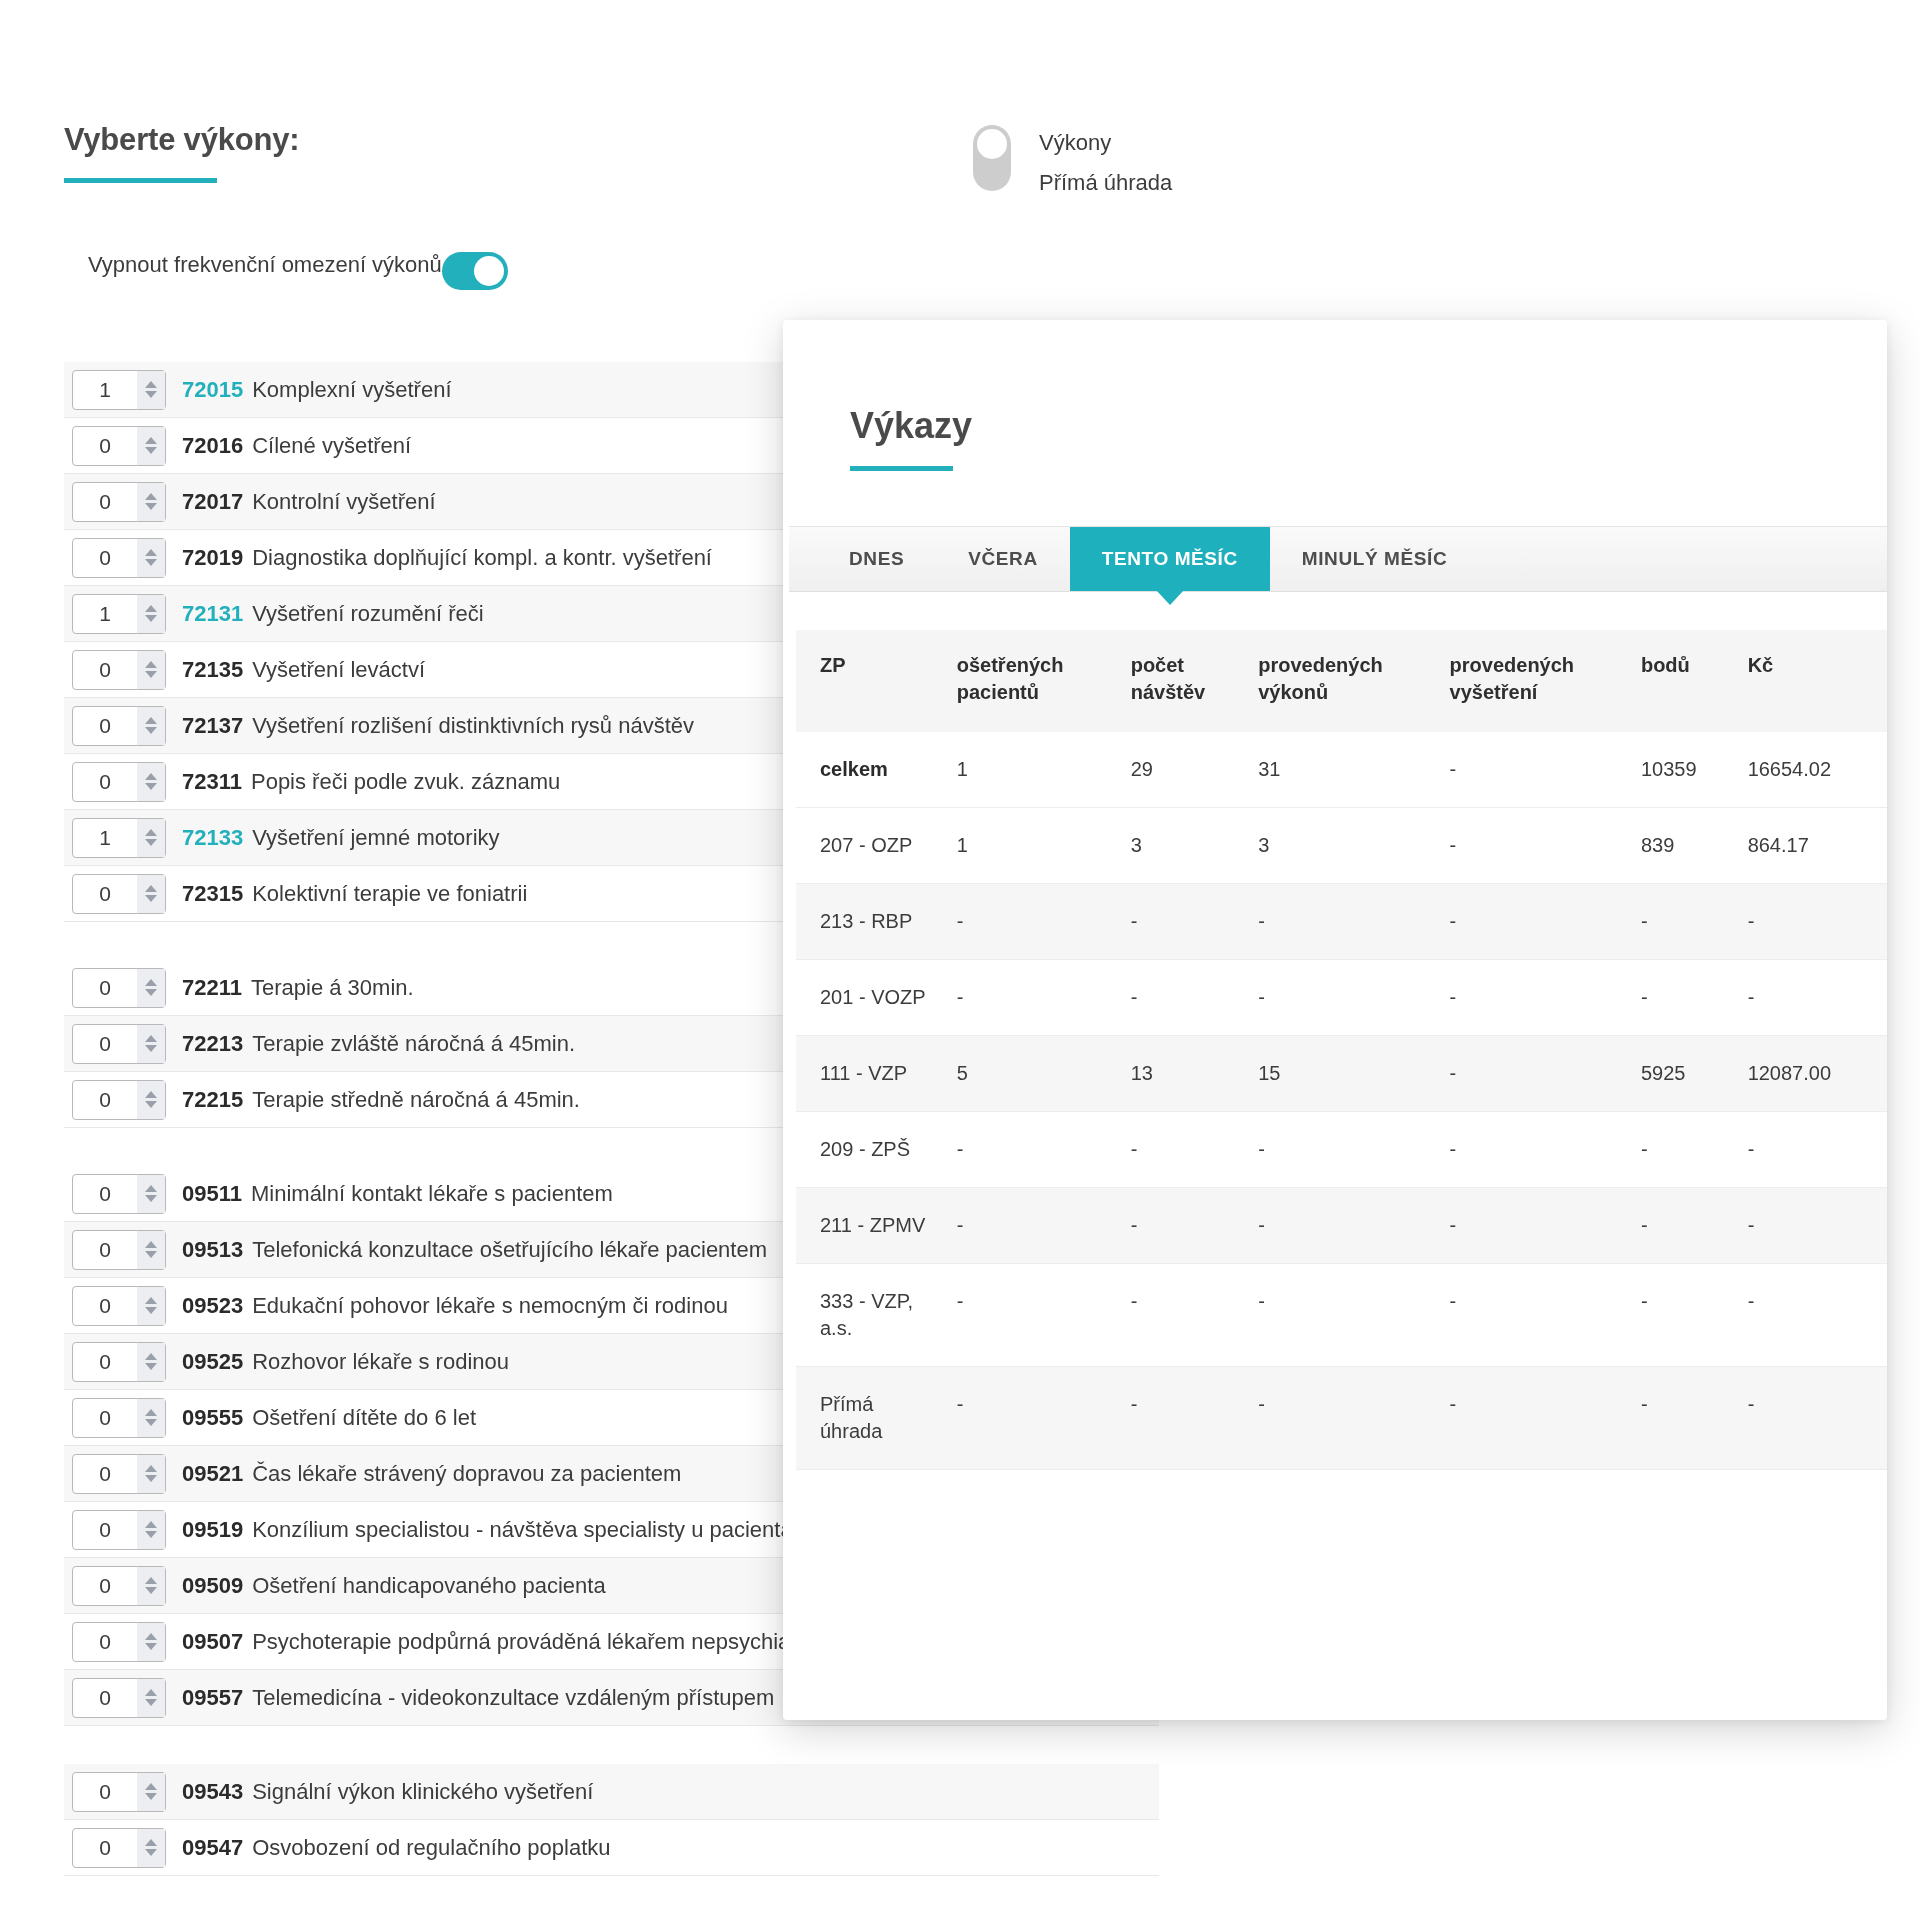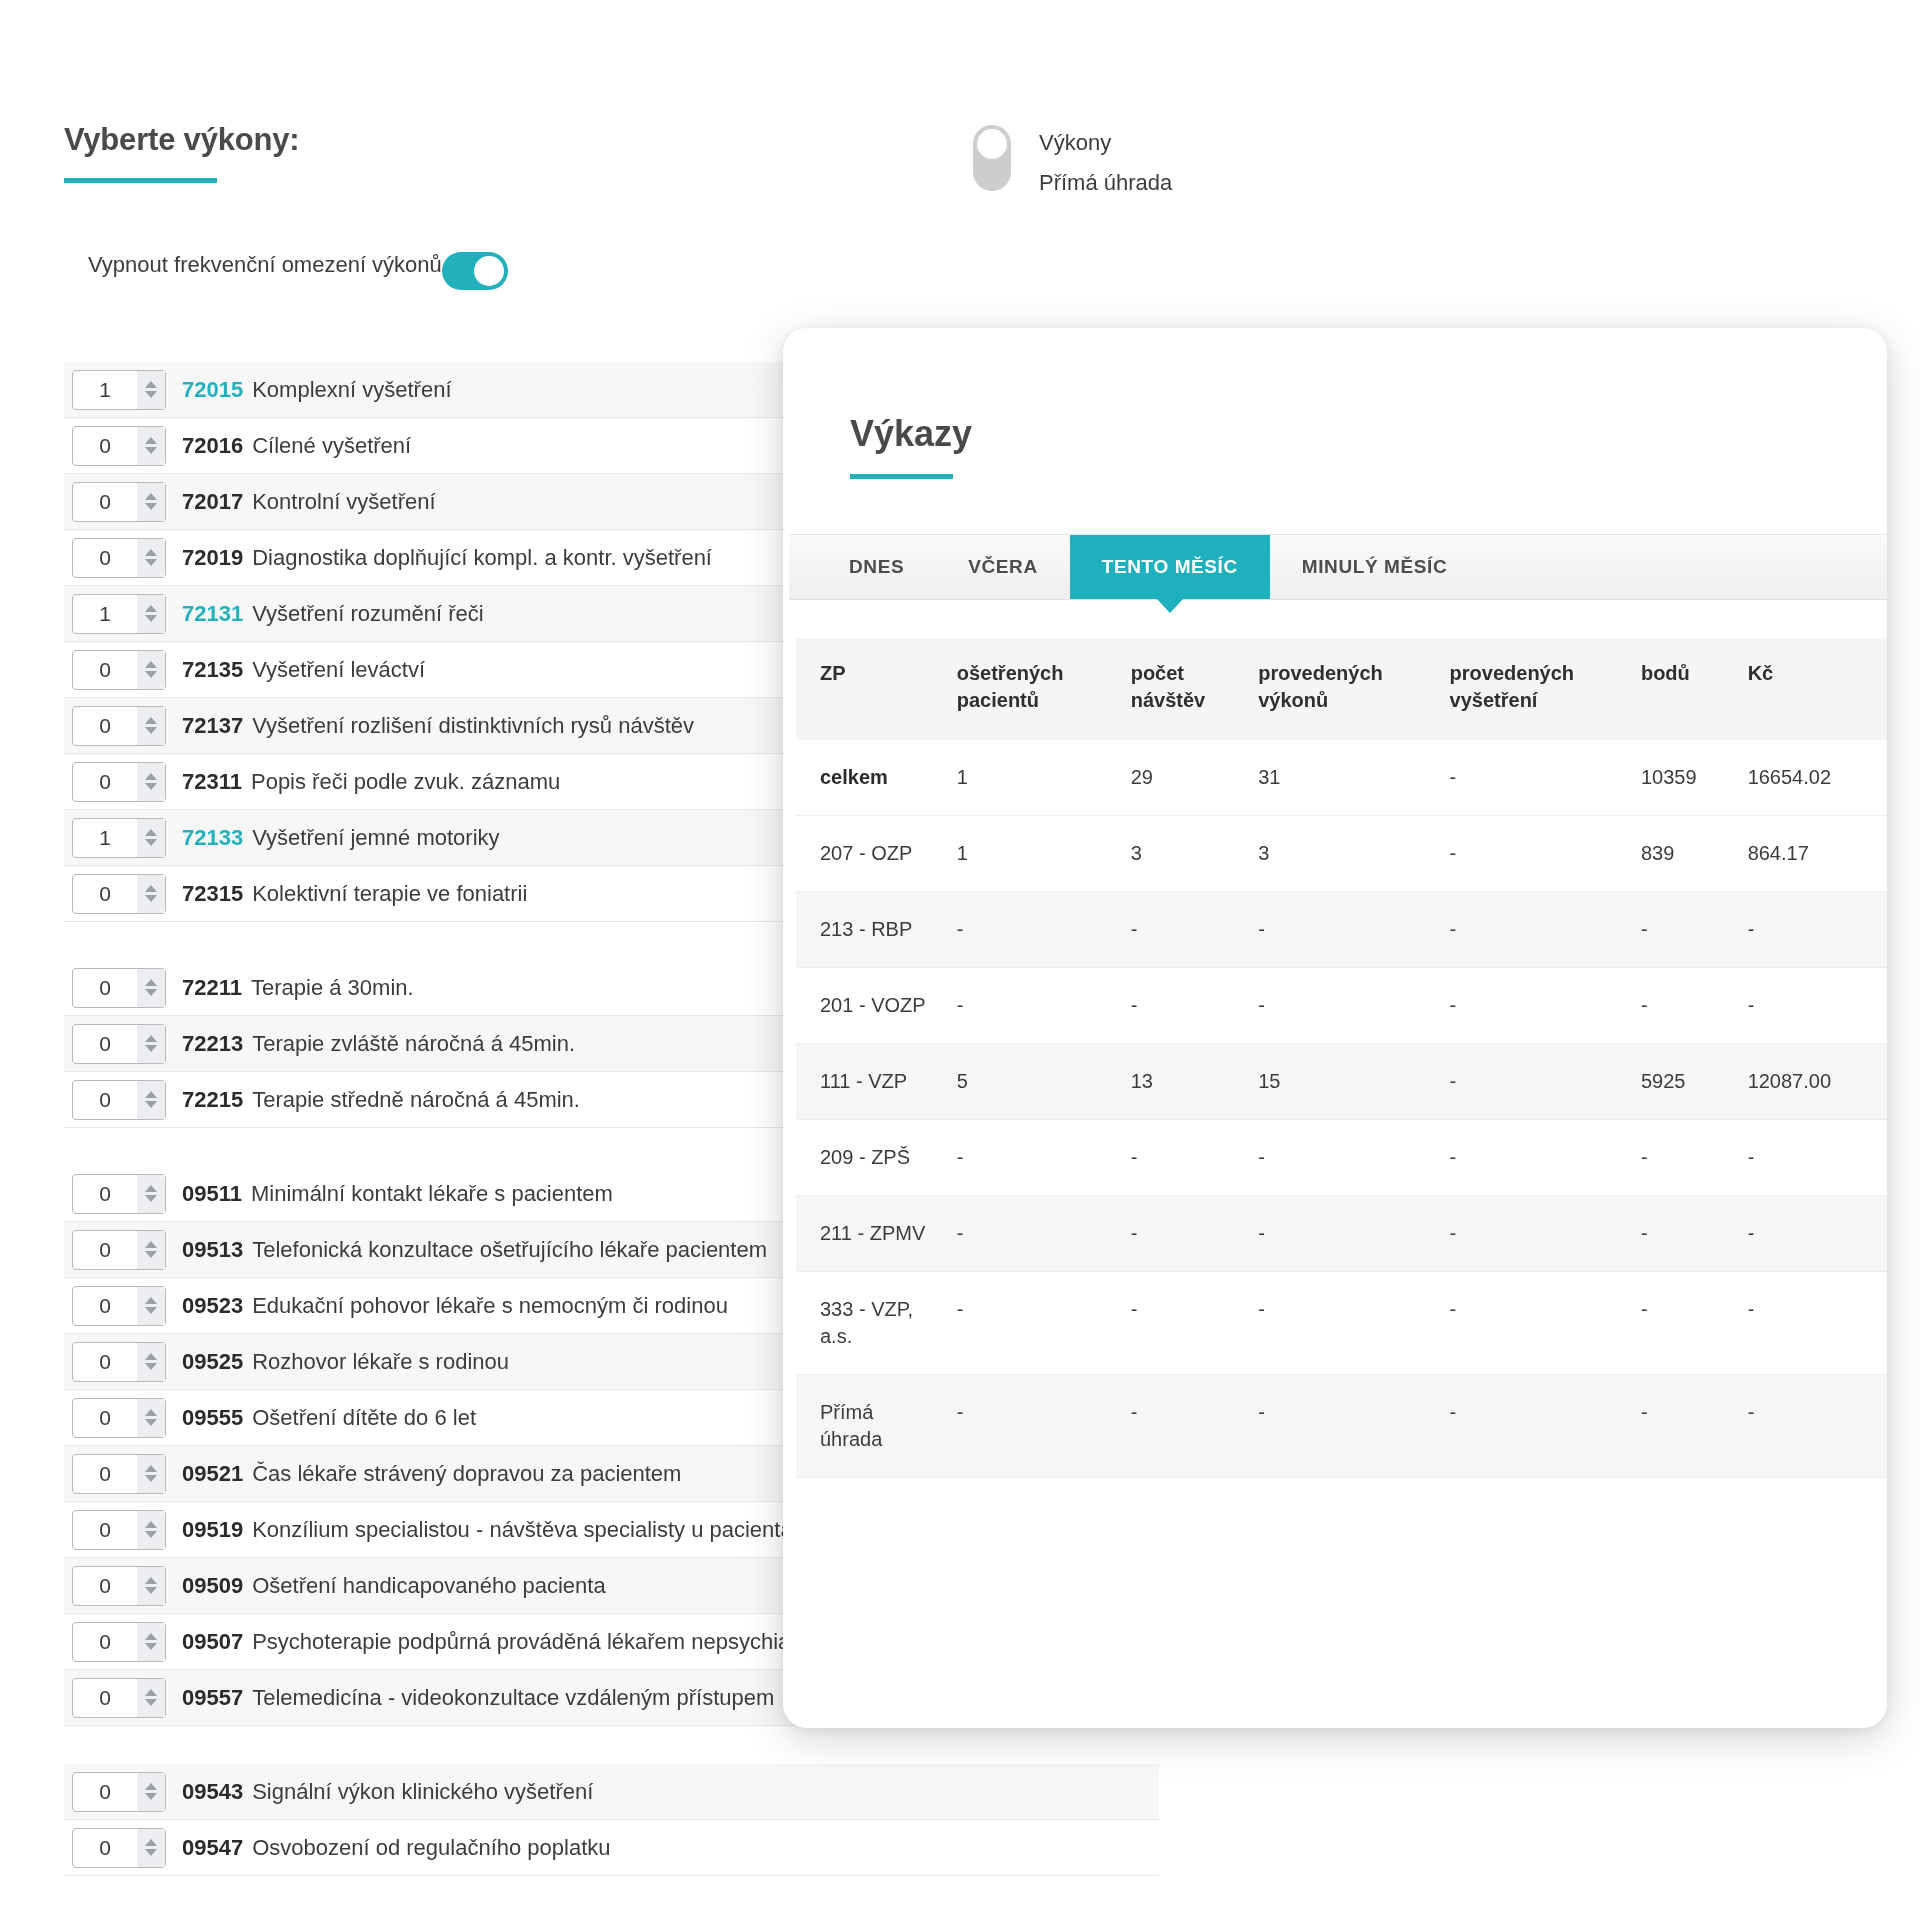--- a/index.html
+++ b/index.html
@@ -98,24 +98,24 @@
     border-left: 6px solid transparent; border-right: 6px solid transparent;
     border-top: 7px solid #9aa0aa;
   }
   .vykon-code { font-size: 22px; font-weight: bold; color: #2b2b2b; margin-right: 9px; white-space: nowrap; }
   .vykon-code.on { color: #23b0bd; }
   .vykon-name { font-size: 22px; color: #3c3c3c; white-space: nowrap; }
 
   
   .panel {
     position: absolute;
-    left: 783px; top: 328px;
+    left: 783px; top: 320px;
     width: 1104px; height: 1400px;
     background: #ffffff;
-    border-radius: 24px;
+    border-radius: 4px;
     box-shadow: 0 10px 42px rgba(0,0,0,0.17), 0 2px 10px rgba(0,0,0,0.07);
     overflow: hidden;
     padding-left: 28px;
   }
   .panel-title {
     position: absolute; left: 67px; top: 85px;
     font-size: 36px; font-weight: bold; color: #4a4a4a;
   }
   .panel-rule {
     position: absolute; left: 67px; top: 146px;

